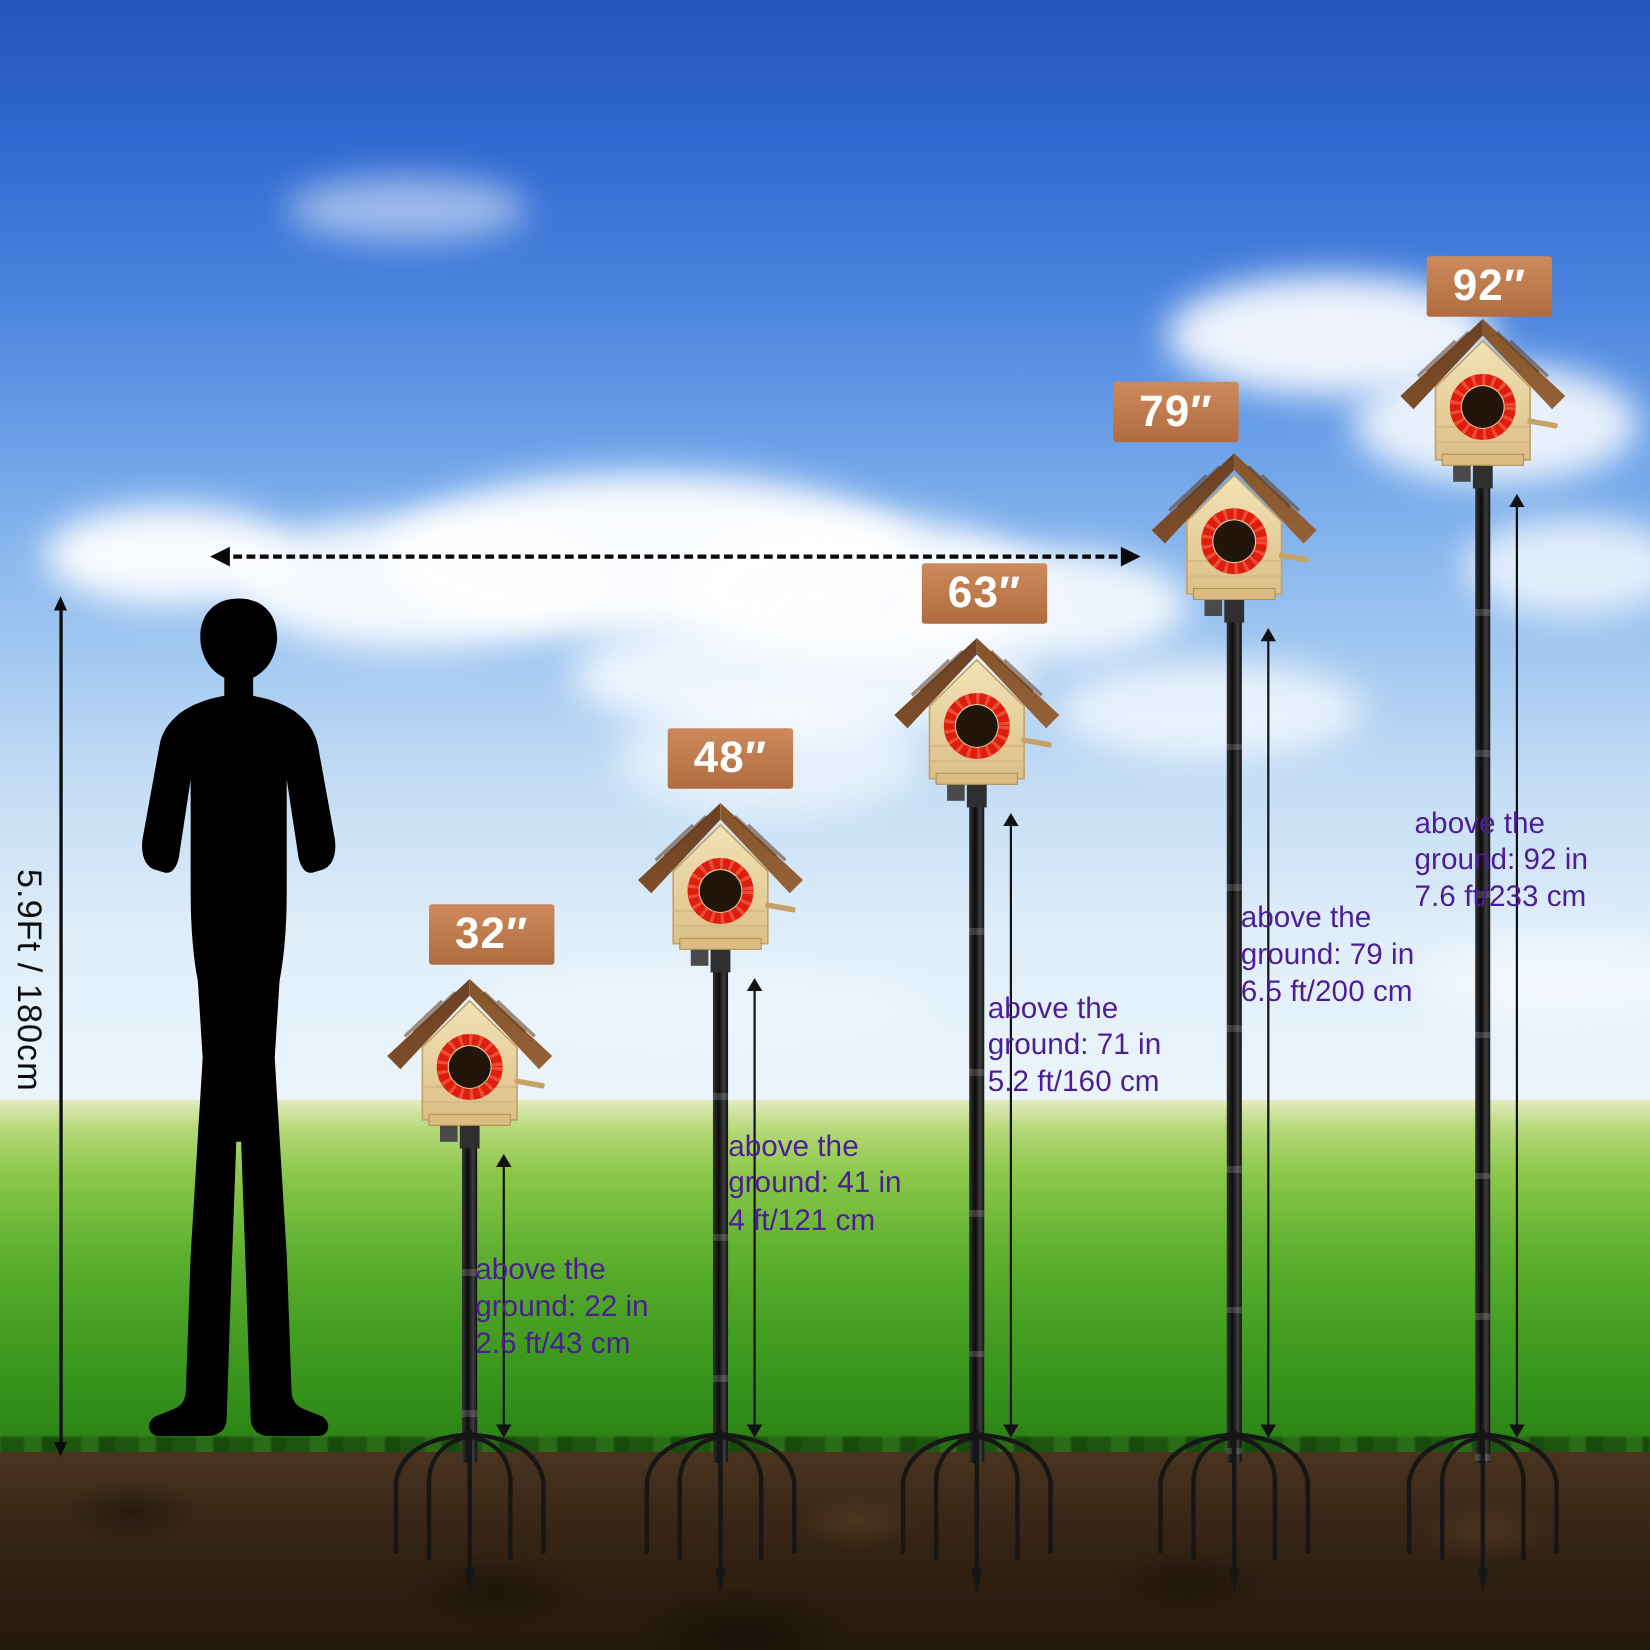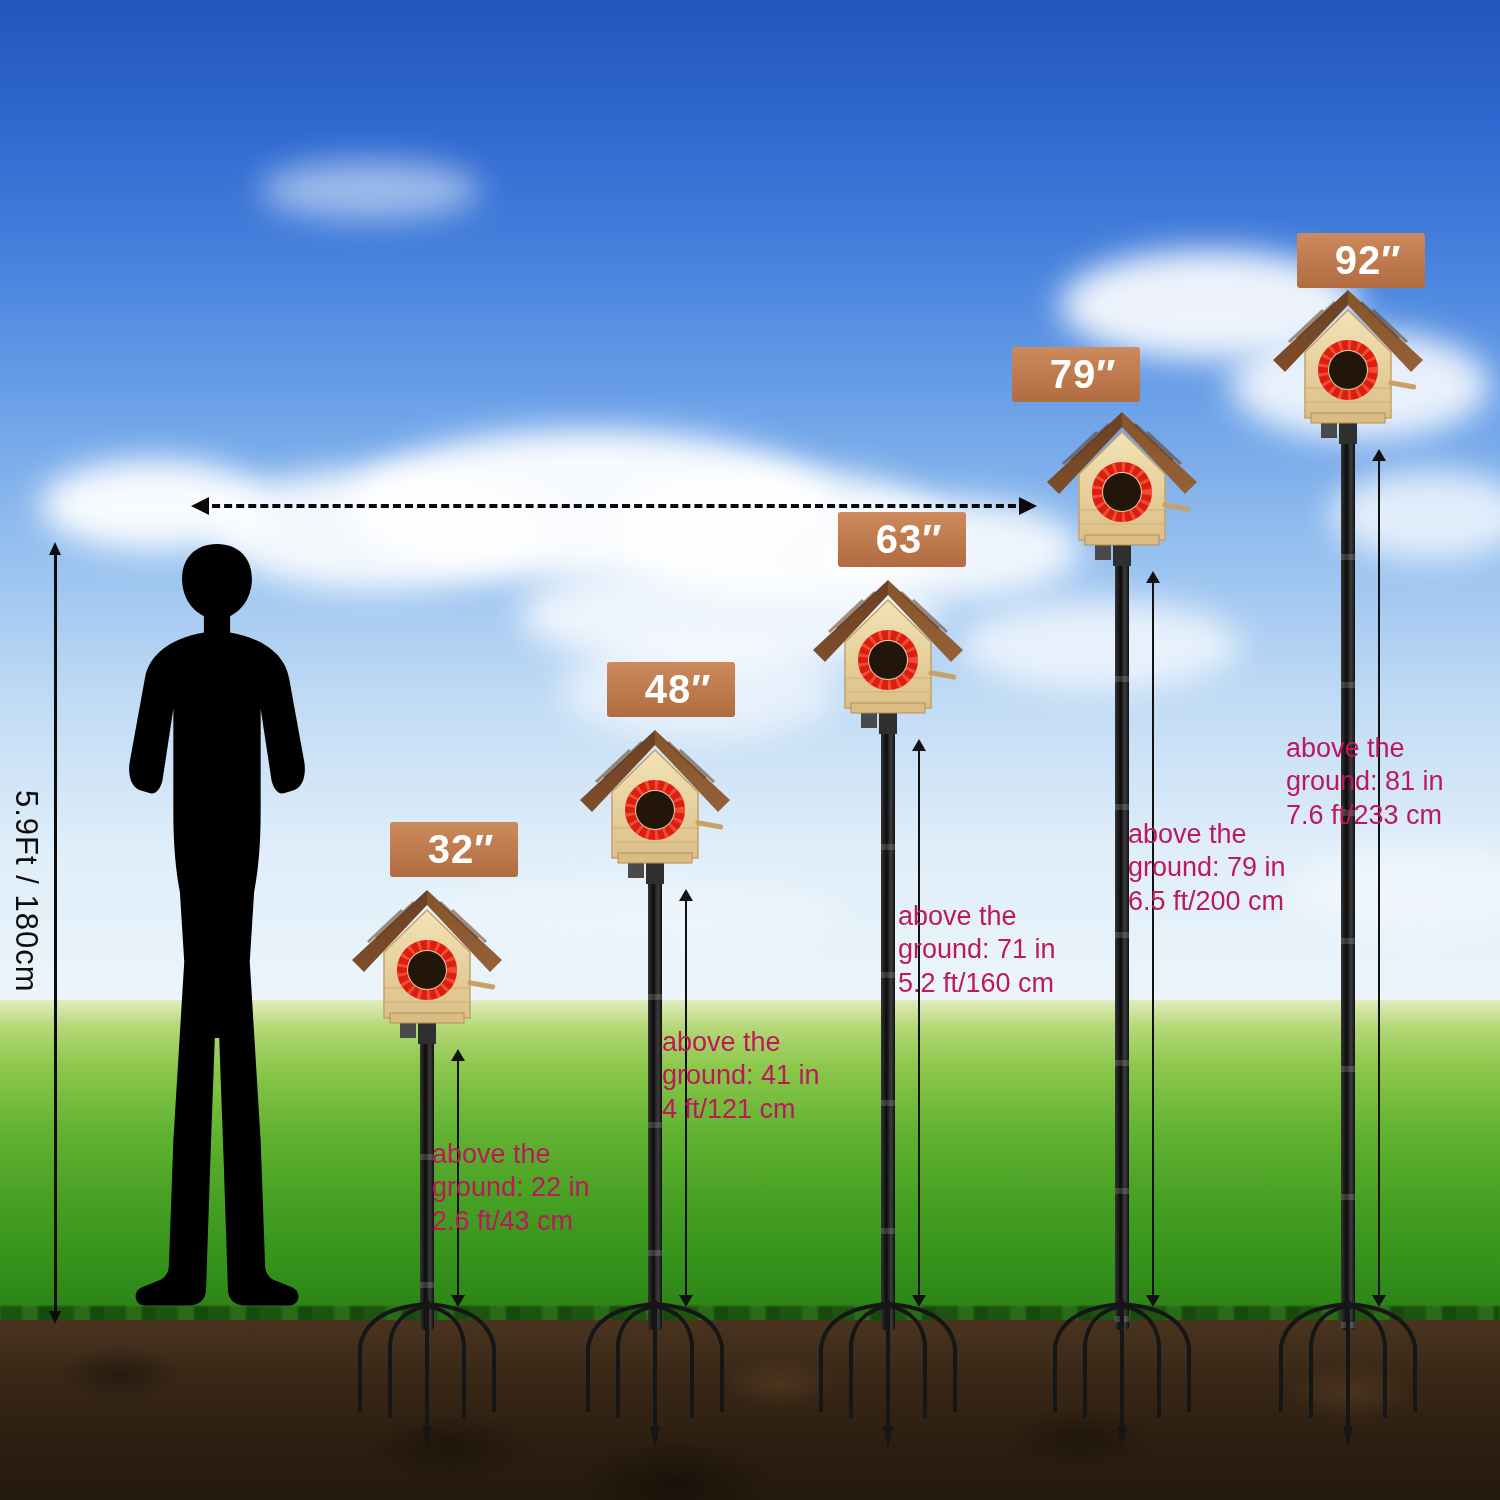--- a/index.html
+++ b/index.html
@@ -64,28 +64,28 @@
       linear-gradient(to right,#343434,#0c0c0c 40%,#3d3d3d 72%,#0f0f0f);
     border-radius:3px;
   }
   .house{position:absolute;z-index:7;}
   .stake{position:absolute;z-index:6;}
   
   .badge{
     position:absolute;width:114px;height:55px;z-index:8;
     background:linear-gradient(to bottom,#cd8a5c,#b06c40);
     color:#fff;font-size:40px;font-weight:700;letter-spacing:1px;
-    display:flex;align-items:center;justify-content:center;border-radius:3px;padding-left:14px;
+    display:flex;align-items:center;justify-content:center;border-radius:3px;
   }
   .varrow{position:absolute;width:2px;background:#121212;z-index:6;}
   .varrow::before{content:"";position:absolute;top:-10px;left:-6px;
     border:7px solid transparent;border-bottom:12px solid #121212;}
   .varrow::after{content:"";position:absolute;bottom:-10px;left:-6px;
     border:7px solid transparent;border-top:12px solid #121212;}
-  .ann{position:absolute;z-index:8;color:#be185d;font-size:27px;line-height:1.24;}
+  .ann{position:absolute;z-index:8;color:#4c1d95;font-size:27px;line-height:1.24;}
   .ann div{white-space:nowrap;}
 </style>
 </head>
 <body>
 
 <div id="scene">
 
   <svg width="0" height="0" style="position:absolute" aria-hidden="true">
     <defs>
       <linearGradient id="woodgrad" x1="0" y1="0" x2="0" y2="1">
@@ -236,17 +236,17 @@
     </svg>
   <svg class="house" style="left:1263px;top:288px" width="170" height="158">
       <use href="#bh"></use>
     </svg>
   <div class="badge" style="left:1297px;top:233px">
     <span>92″</span>
   </div>
   <div class="varrow" style="left:1378px;top:452px;height:852px"></div>
   <div class="ann" style="left:1286px;top:732px">
     <div>above the</div>
-    <div>ground: 81 in</div>
+    <div>ground: 92 in</div>
     <div>7.6 ft/233 cm</div>
   </div>
 
 </div>
 
 </body></html>

